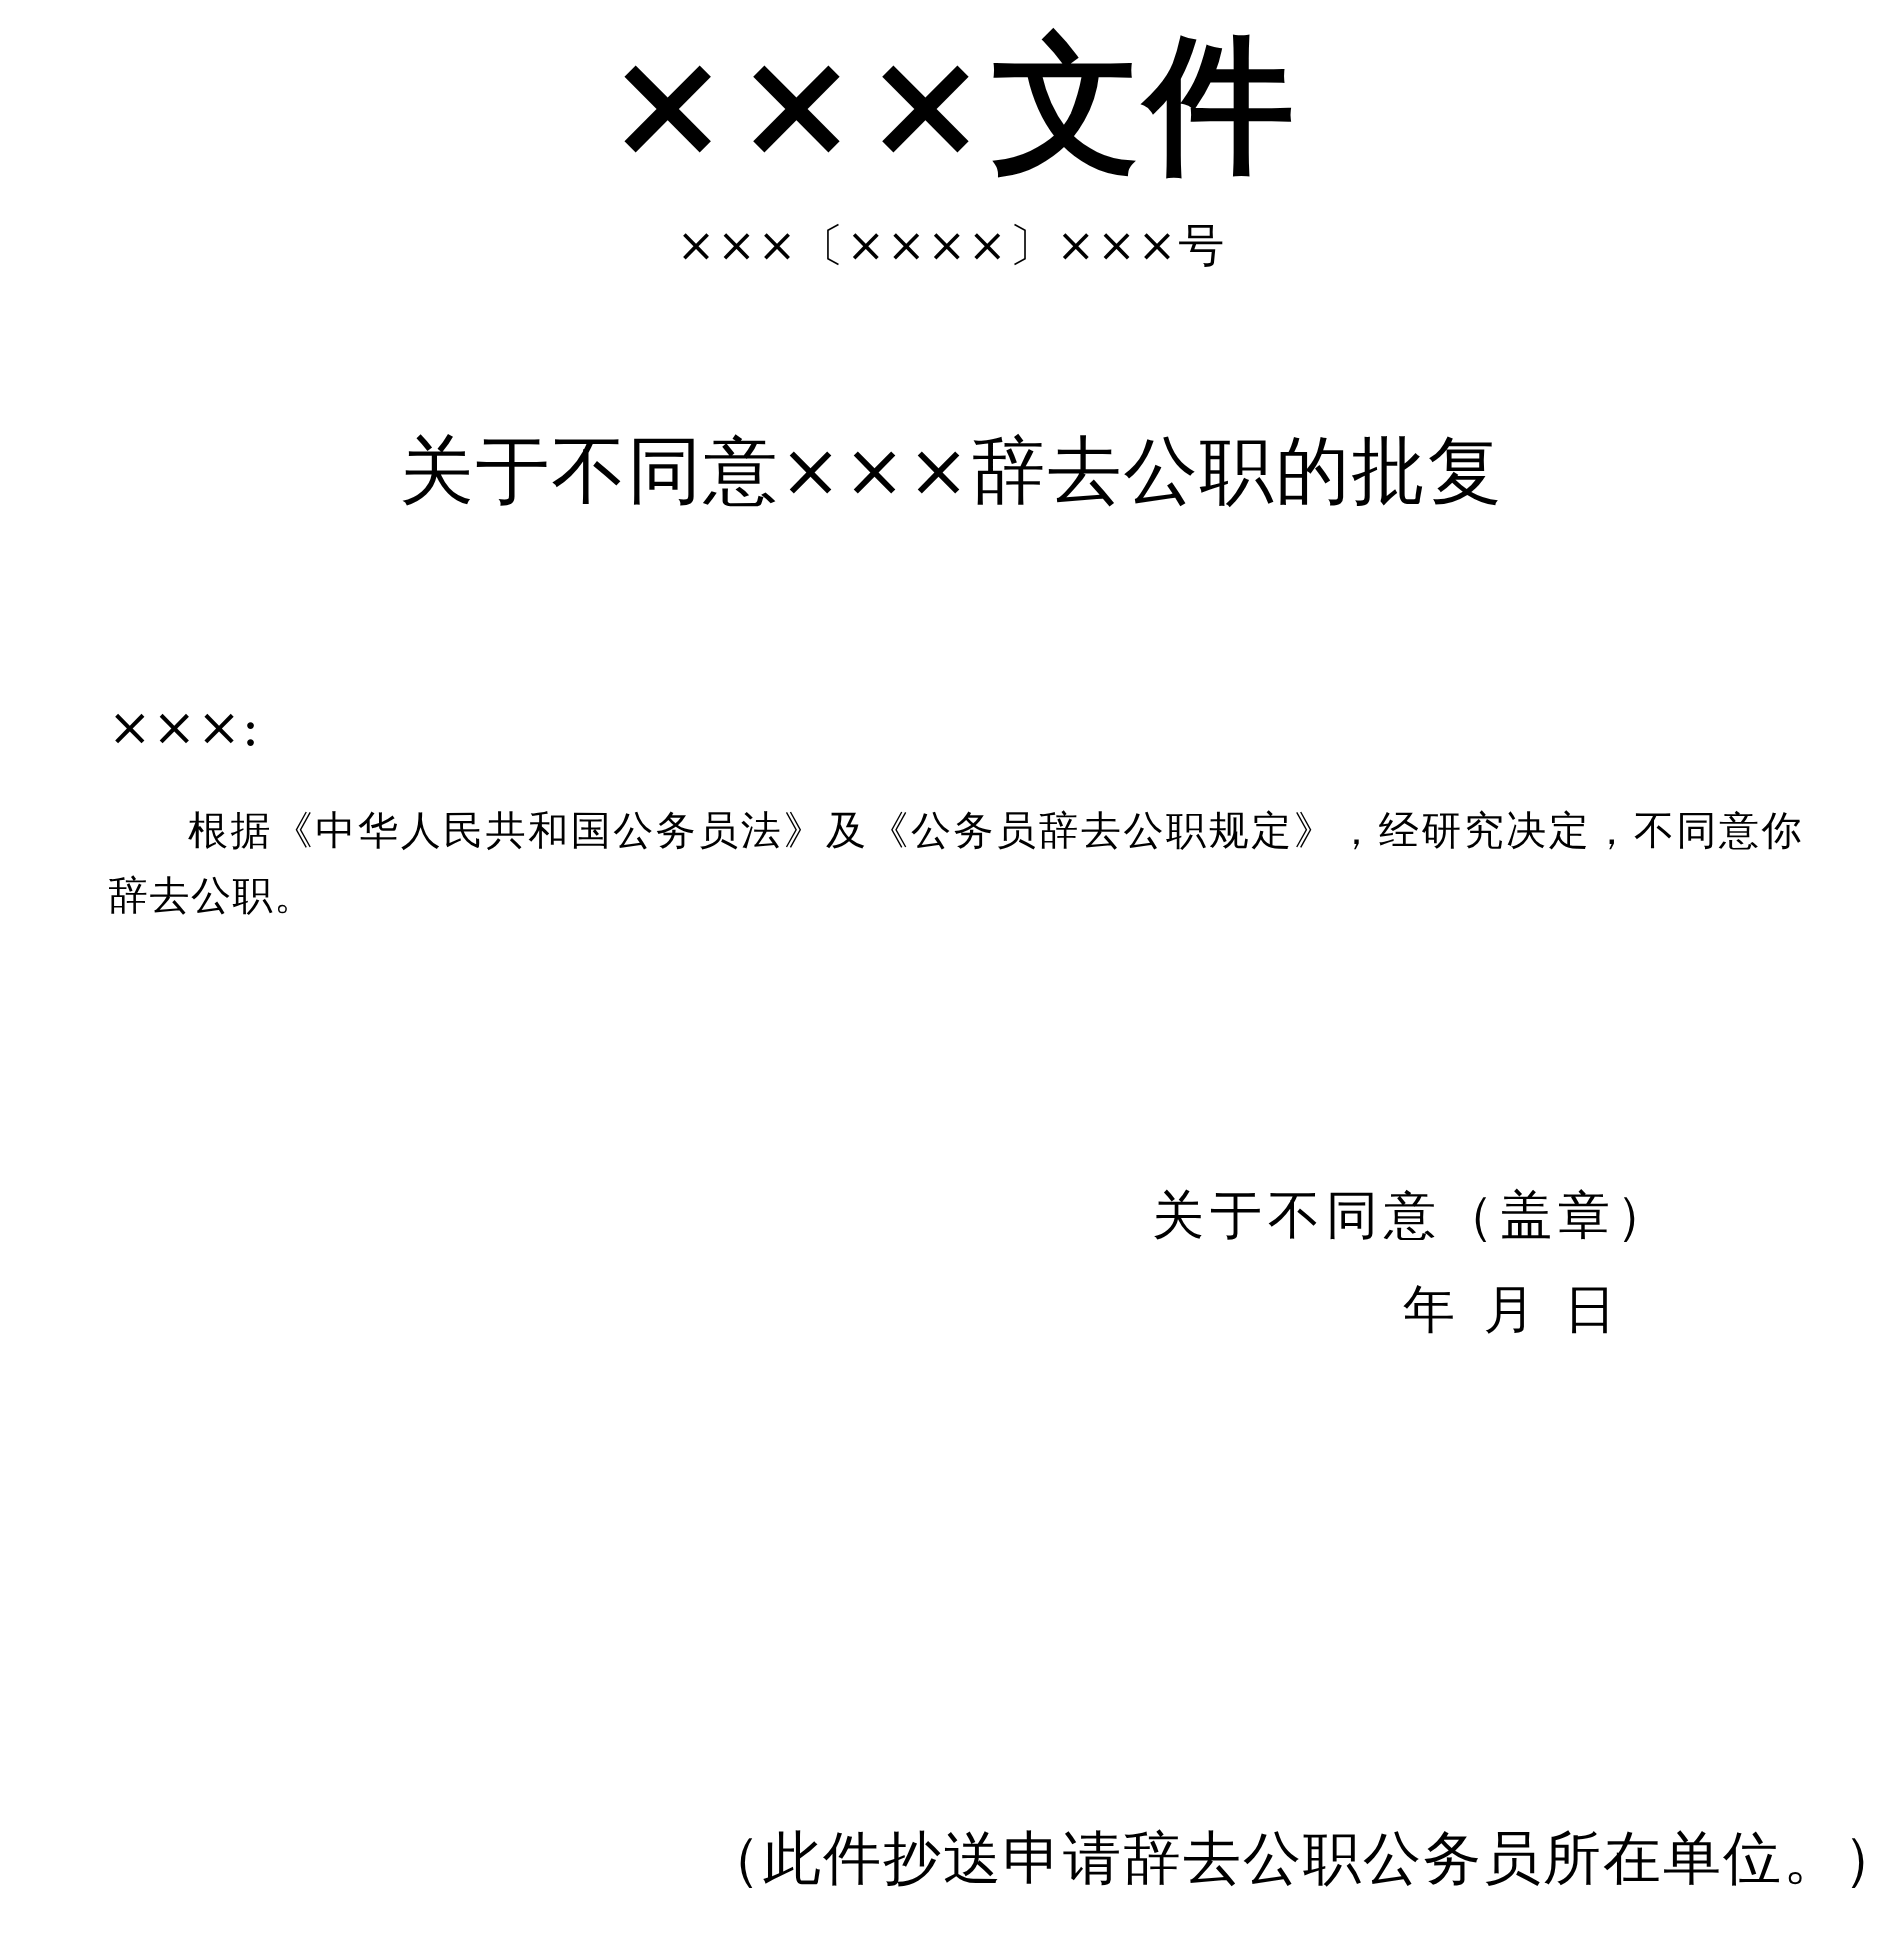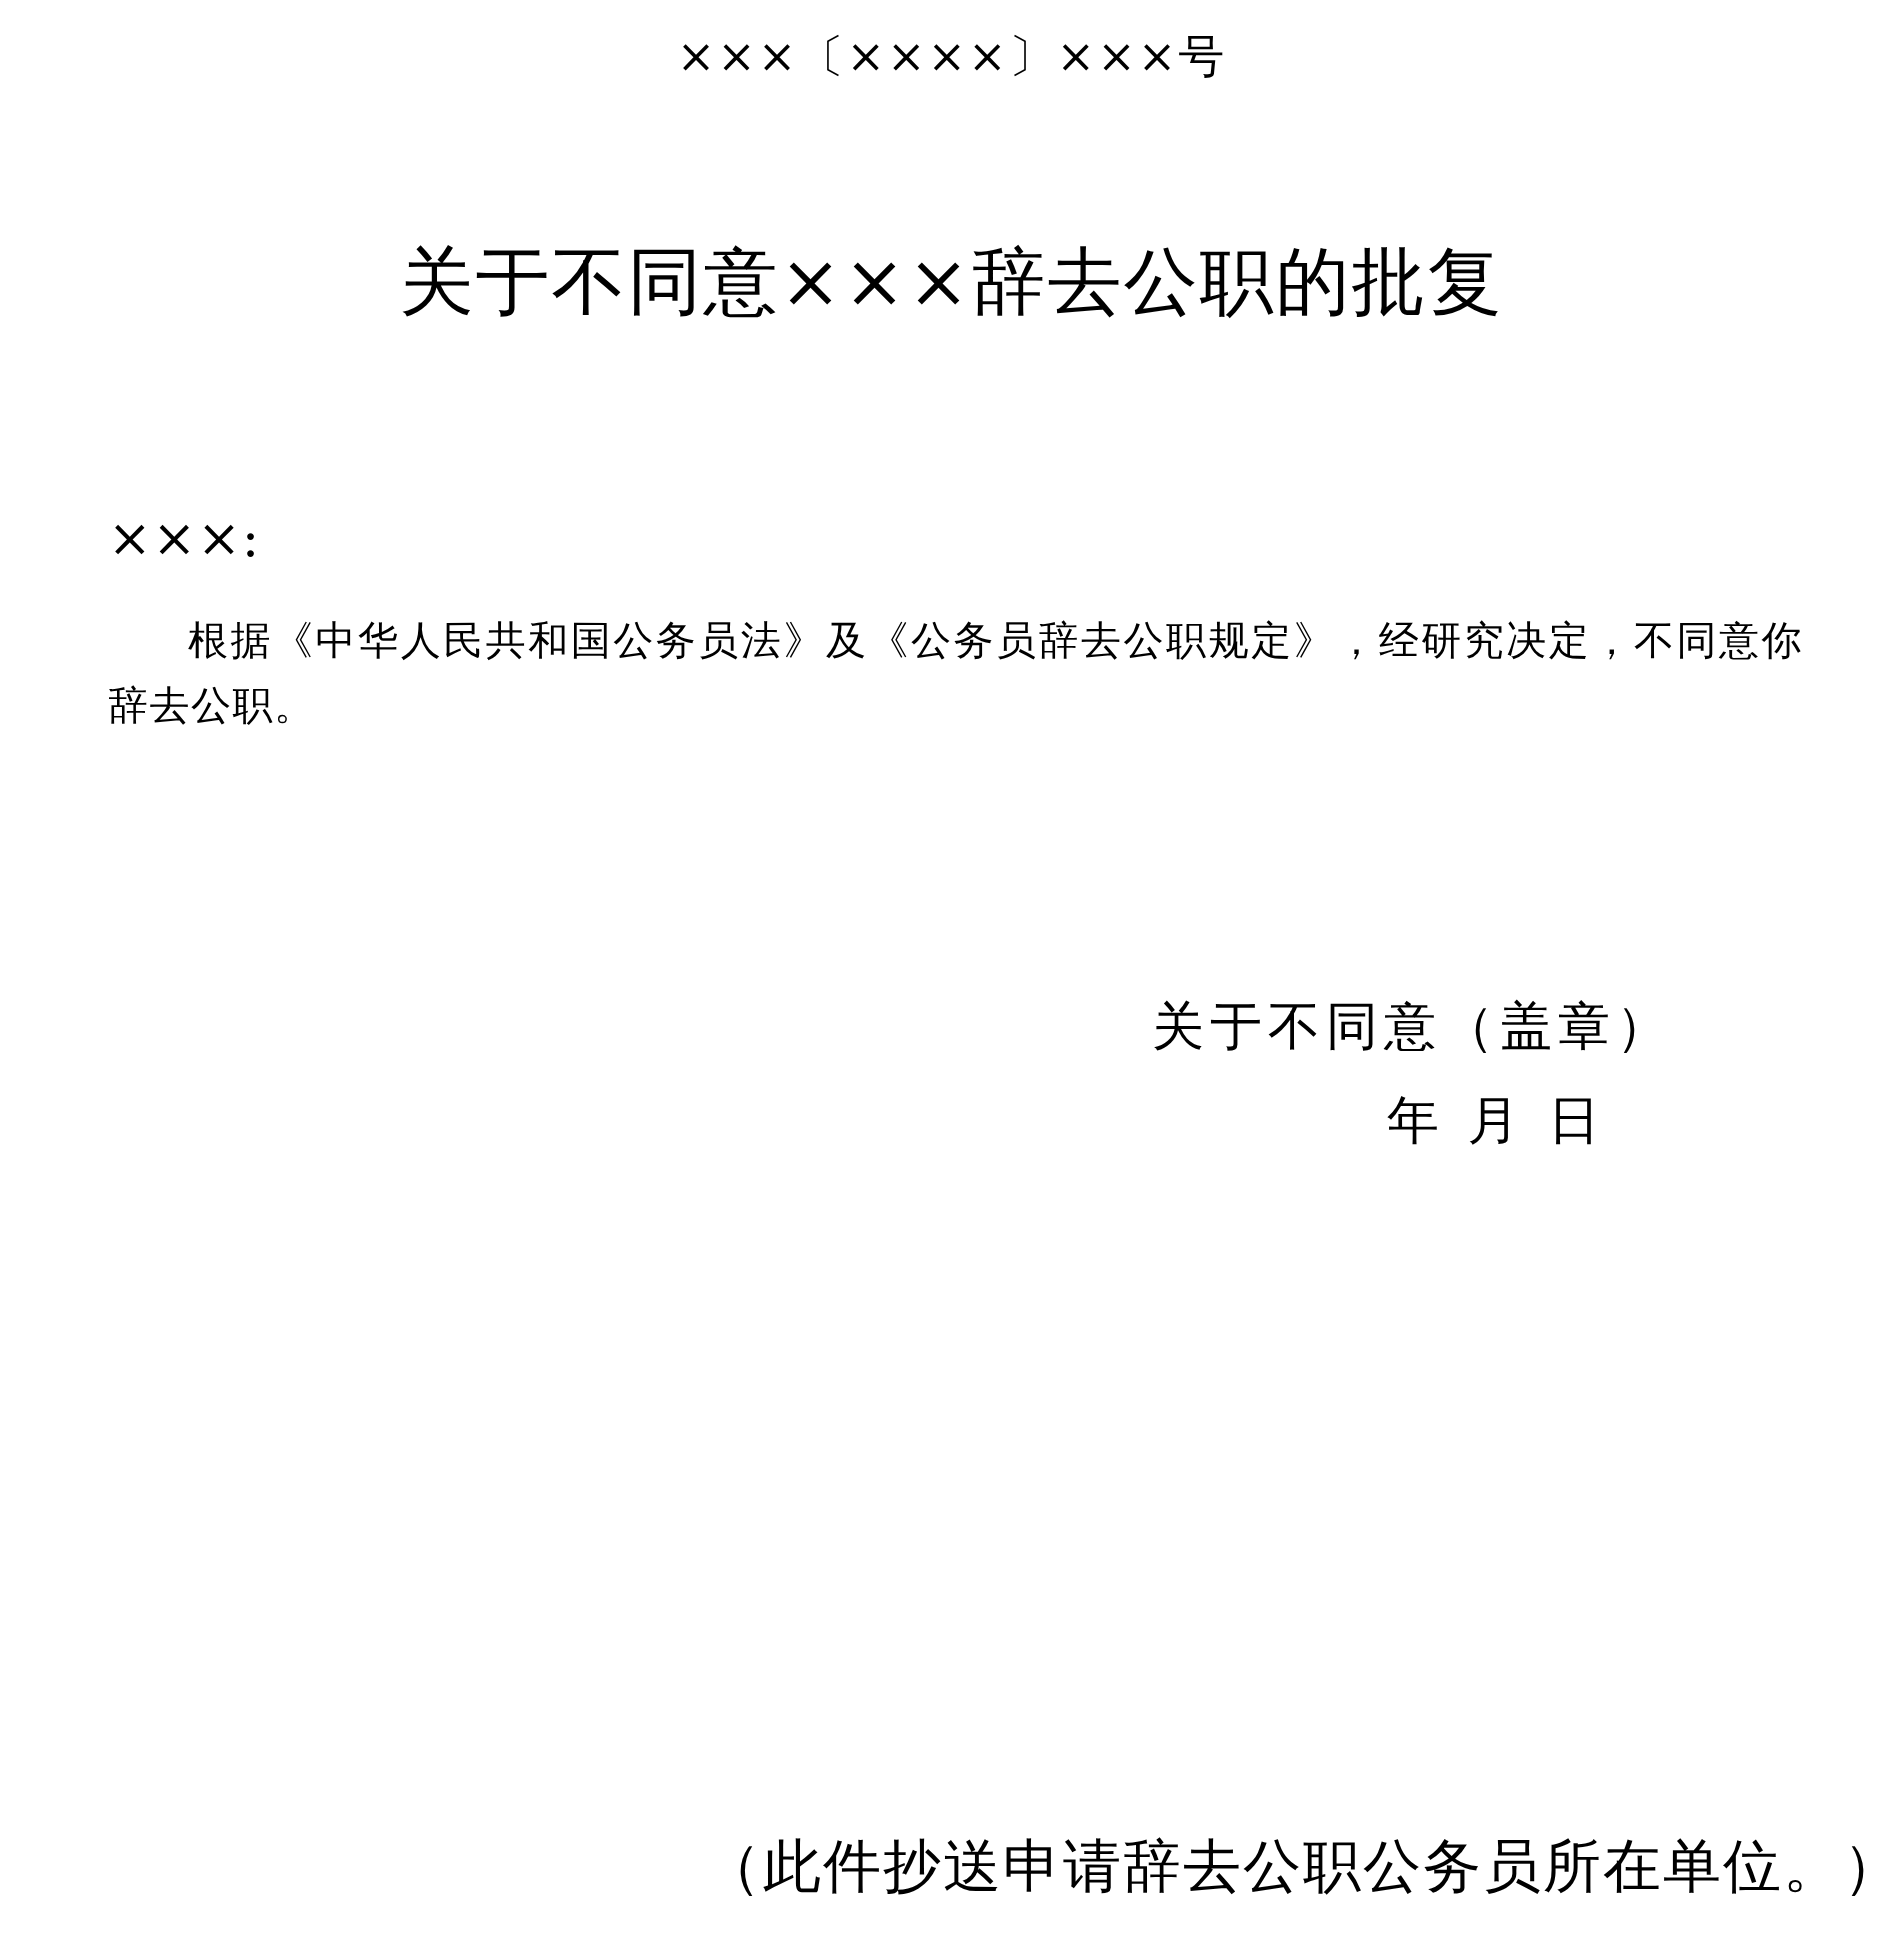--- a/index.html
+++ b/index.html
@@ -83,21 +83,21 @@
     text-align: right;
     padding-right: 169px;
   }
   .sign-org {
     font-size: 52px;
     letter-spacing: 6px;
     line-height: 1.5;
   }
   .sign-date {
     margin-top: 16px;
-    margin-right: 68px;
+    margin-right: 52px;
     font-size: 52px;
     letter-spacing: 6px;
     line-height: 1.5;
   }
 
   
   .footer-note {
     position: absolute;
     left: 9px;
     right: 0;
@@ -105,20 +105,23 @@
     text-align: right;
     font-size: 58px;
     letter-spacing: 2px;
   }
 </style>
 </head>
 <body>
 
 <div class="page">
 
+  <div class="masthead">
+    <div class="masthead-title">×××文件</div>
+  </div>
 
   <div class="doc-number">×××〔××××〕×××号</div>
 
   <div class="doc-title">关于不同意×××辞去公职的批复</div>
 
   <div class="recipient">×××:</div>
 
   <div class="body-text">根据《中华人民共和国公务员法》及《公务员辞去公职规定》，经研究决定，不同意你辞去公职。</div>
 
   <div class="signature">

